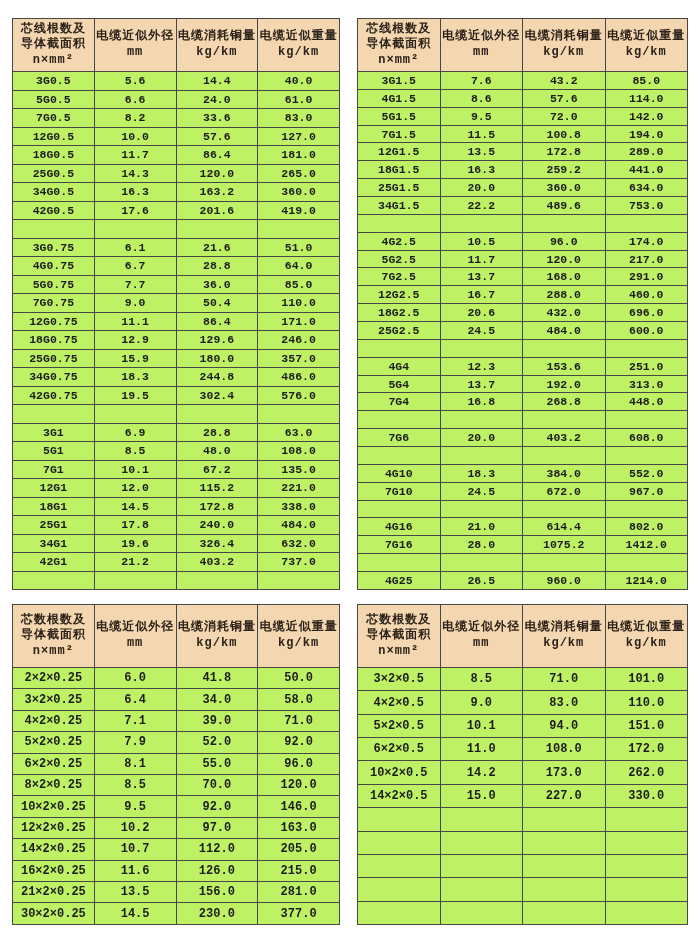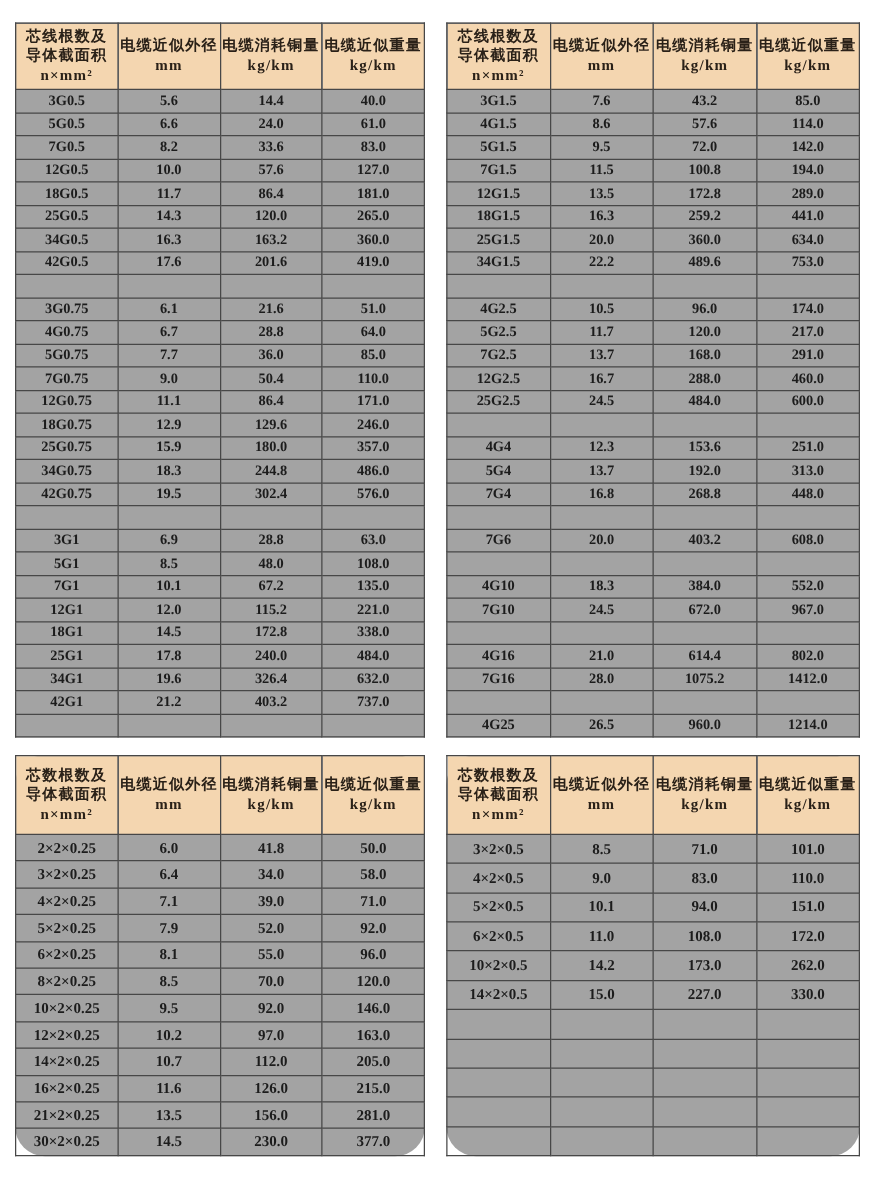--- a/index.html
+++ b/index.html
@@ -11,21 +11,22 @@
     width: 700px;
     height: 945px;
     position: relative;
     font-family: "Liberation Serif", "DejaVu Serif", serif;
     color: var(--text-color, #1d1d1d);
   }
   table.spec {
     position: absolute;
     border-collapse: collapse;
     table-layout: fixed;
-    background: #a3a3a3;
+    background: #bef264;
+    font-family: Liberation Mono, monospace;
   }
   table.spec th,
   table.spec td {
     border: 1px solid var(--border-color, #474747);
     text-align: center;
     vertical-align: middle;
     padding: 0 1px;
     overflow: hidden;
   }
   table.spec th {
@@ -38,21 +39,21 @@
   }
   table.spec td {
     font-weight: bold;
     color: #1c1c1c;
   }
   
   .t-top  { top: 18px;  height: 572px; }
   .t-top th { height: 52px; }
   .t-top td { font-size: 11.5px; height: 15px; }
   
-  .t-bottom { top: 604px; height: 321px; border-radius: 24px; }
+  .t-bottom { top: 604px; height: 321px; }
   .t-bottom th { height: 62px; line-height: 1.45; }
   .t-bottom td { font-size: 12px; height: 19px; }
   .t-left  { left: 12px;  width: 328px; }
   .t-right { left: 357px; width: 331px; }
 </style>
 </head>
 <body style="background: rgb(255, 255, 255);">
 
 <div>
   <table class="spec t-top t-left">
@@ -318,20 +319,26 @@
           <td>168.0</td>
           <td>291.0</td>
         </tr>
         <tr>
           <td>12G2.5</td>
           <td>16.7</td>
           <td>288.0</td>
           <td>460.0</td>
         </tr>
         <tr>
+          <td>18G2.5</td>
+          <td>20.6</td>
+          <td>432.0</td>
+          <td>696.0</td>
+        </tr>
+        <tr>
           <td>25G2.5</td>
           <td>24.5</td>
           <td>484.0</td>
           <td>600.0</td>
         </tr>
         <tr>
           <td></td>
           <td></td>
           <td></td>
           <td></td>

